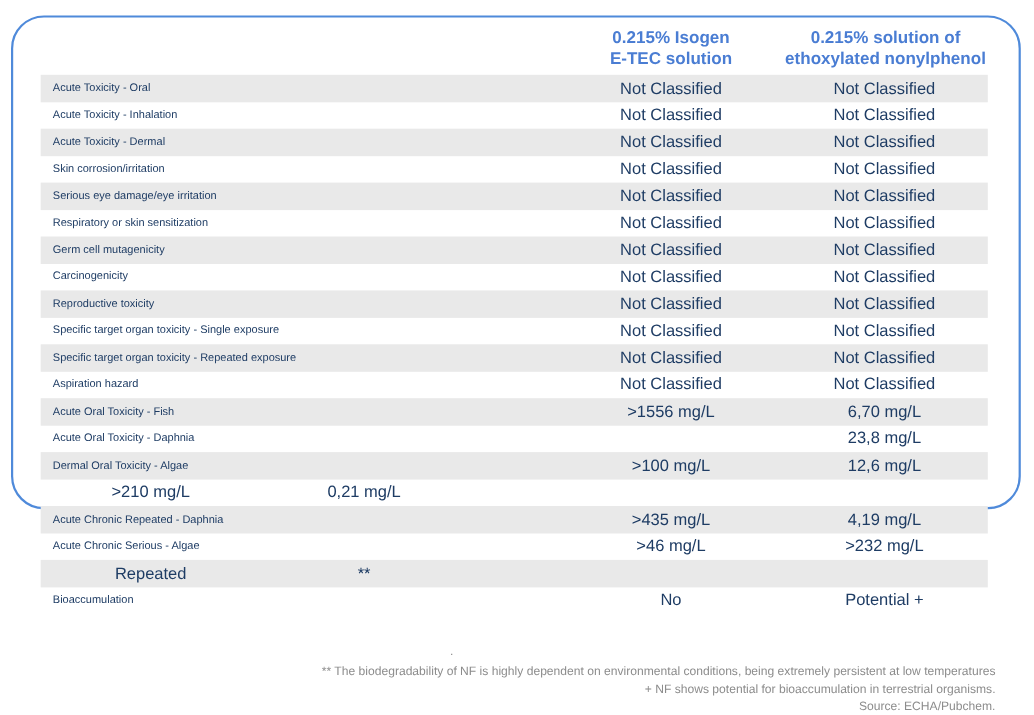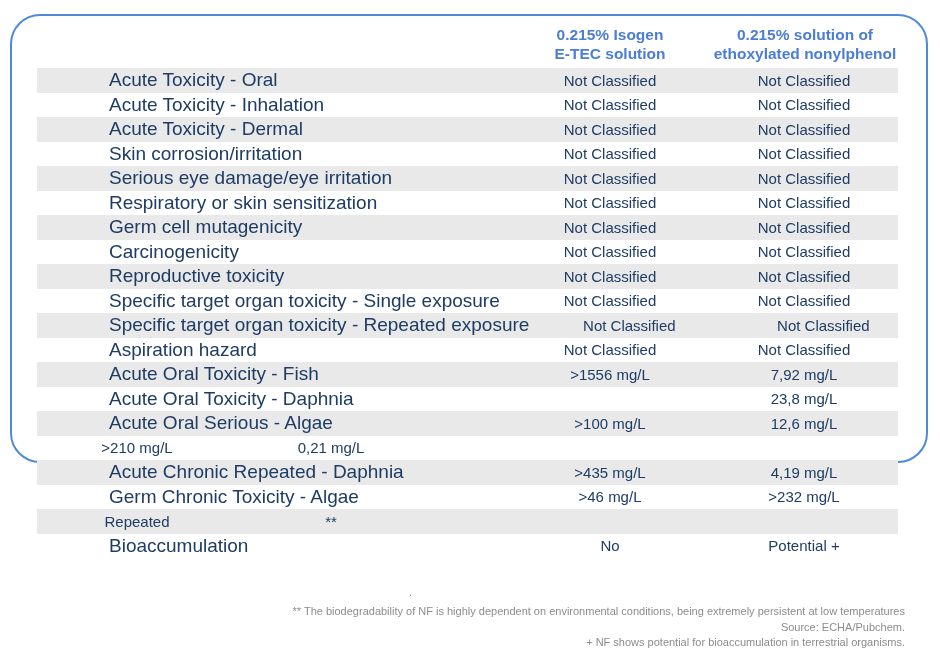--- a/index.html
+++ b/index.html
@@ -41,24 +41,23 @@
   }
   .row {
     height: 24.5px;
     display: flex;
     align-items: center;
     color: #1e3c64;
   }
   .row.shaded { background: #e9e9e9; }
   .row .label {
     flex: 1;
-    padding-left: 28px;
-    font-size: 19px;
+    padding-left: 11px;
+    font-size: 10px;
     white-space: nowrap;
-    margin-left: 44px;
   }
   .row .v2 {
     width: 200px;
     flex: none;
     text-align: center;
     font-size: 15px;
     white-space: nowrap;
   }
   .row .v3 {
     width: 188px;
@@ -157,57 +156,57 @@
     <span class="v3">Not Classified</span>
   </div>
       <div class="row">
     <span class="label">Aspiration hazard</span>
     <span class="v2">Not Classified</span>
     <span class="v3">Not Classified</span>
   </div>
       <div class="row shaded">
     <span class="label">Acute Oral Toxicity - Fish</span>
     <span class="v2">&gt;1556 mg/L</span>
-    <span class="v3">7,92 mg/L</span>
+    <span class="v3">6,70 mg/L</span>
   </div>
       <div class="row">
     <span class="label">Acute Oral Toxicity - Daphnia</span>
     <span class="v3">23,8 mg/L</span>
   </div>
       <div class="row shaded">
-    <span class="label">Acute Oral Serious - Algae</span>
+    <span class="label">Dermal Oral Toxicity - Algae</span>
     <span class="v2">&gt;100 mg/L</span>
     <span class="v3">12,6 mg/L</span>
   </div>
       <div class="row">
     <span class="v2">&gt;210 mg/L</span>
     <span class="v3">0,21 mg/L</span>
   </div>
       <div class="row shaded">
     <span class="label">Acute Chronic Repeated - Daphnia</span>
     <span class="v2">&gt;435 mg/L</span>
     <span class="v3">4,19 mg/L</span>
   </div>
       <div class="row">
-    <span class="label">Germ Chronic Toxicity - Algae</span>
+    <span class="label">Acute Chronic Serious - Algae</span>
     <span class="v2">&gt;46 mg/L</span>
     <span class="v3">&gt;232 mg/L</span>
   </div>
       <div class="row shaded">
     <span class="v2">Repeated</span>
     <span class="v3">**</span>
   </div>
       <div class="row">
     <span class="label">Bioaccumulation</span>
     <span class="v2">No</span>
     <span class="v3">Potential +</span>
   </div>
     </div>
 
   <div class="footnotes">
     <div>** The biodegradability of NF is highly dependent on environmental conditions, being extremely persistent at low temperatures</div>
+    <div>+ NF shows potential for bioaccumulation in terrestrial organisms.</div>
     <div>Source: ECHA/Pubchem.</div>
-    <div>+ NF shows potential for bioaccumulation in terrestrial organisms.</div>
   </div>
 
   <span class="stray-mark">.</span>
 
 </div>
 
 </body></html>

